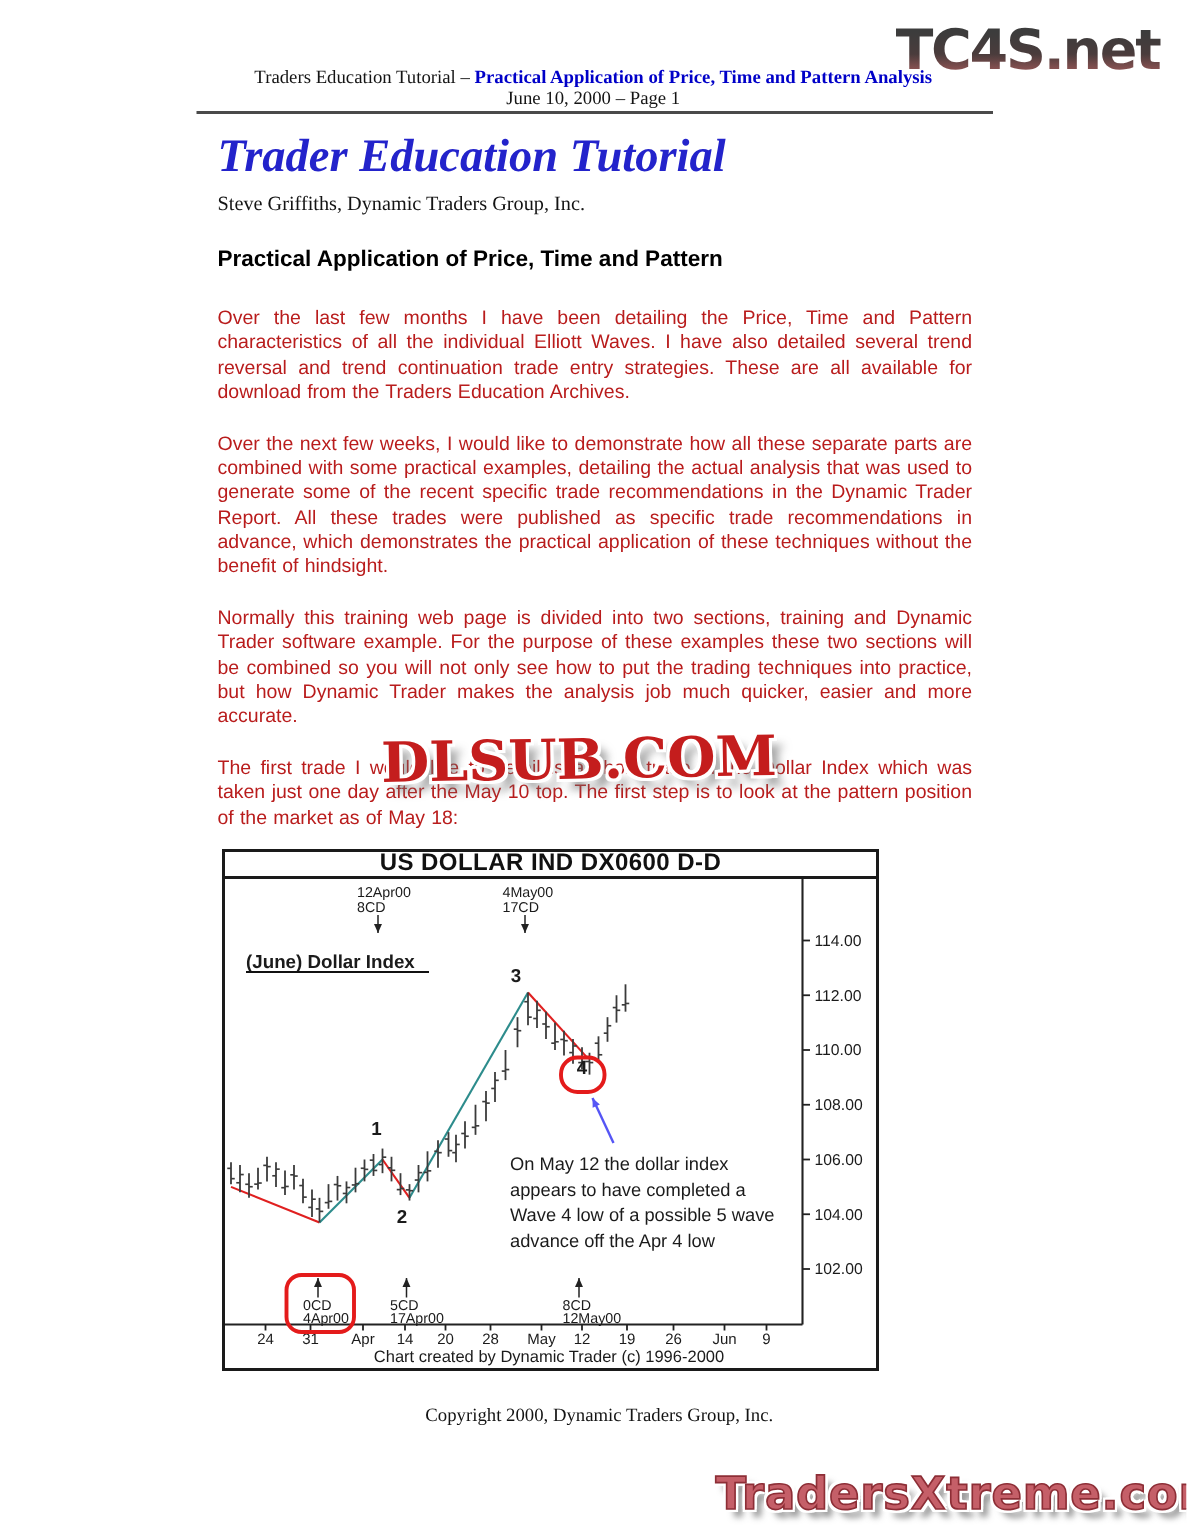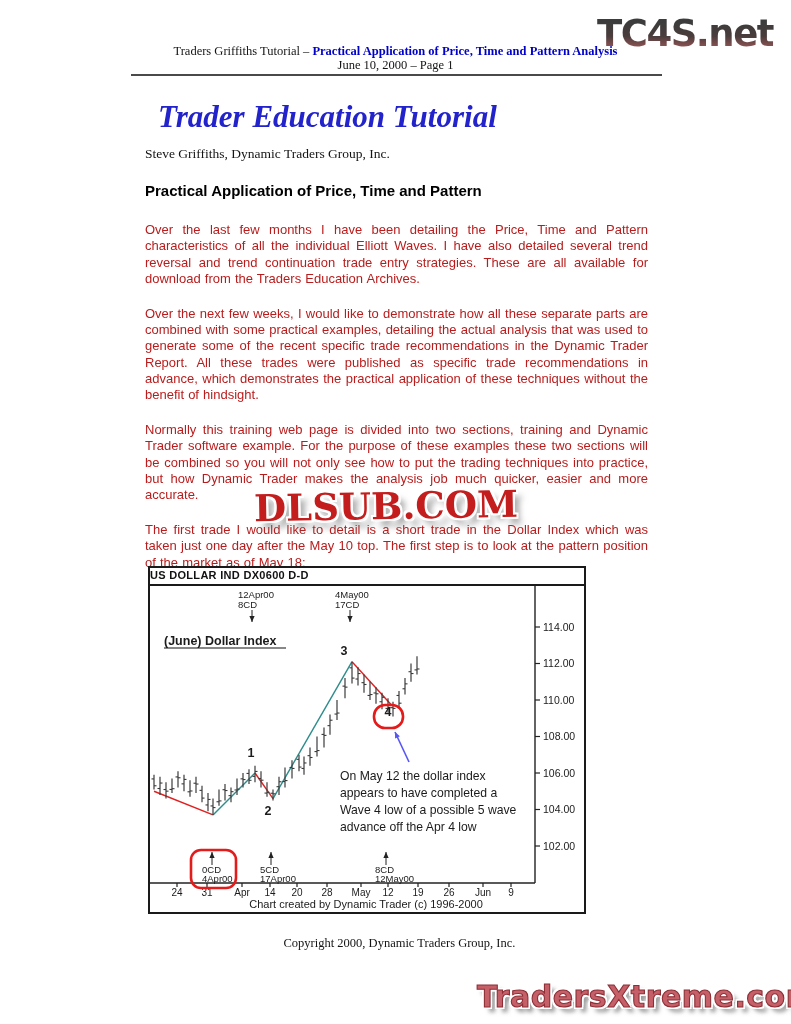--- a/index.html
+++ b/index.html
@@ -26,48 +26,48 @@
                      5px 5px 4px rgba(120,120,120,.8);}
 
   
   .doc-header{position:absolute;top:44px;left:0;width:791px;text-align:center;
               font-family:"Liberation Serif",serif;font-size:12.5px;line-height:14px;color:#141414;}
   .doc-header .em{color:#0000c8;font-weight:bold;}
   .rule{position:absolute;top:74px;left:131px;width:531px;border-top:2.5px solid #4a4a4a;}
 
   
   .article{position:absolute;left:145px;top:88px;width:503px;}
-  .article h1{margin:13px;font-family:"Liberation Serif",serif;font-style:italic;font-weight:bold;
+  .article h1{margin:0;font-family:"Liberation Serif",serif;font-style:italic;font-weight:bold;
               font-size:31px;line-height:32px;color:#2323cb;}
   .byline{margin-top:8px;font-family:"Liberation Serif",serif;font-size:13.5px;line-height:15px;color:#141414;}
   .article h2{margin:22px 0 23px 0;font-size:15px;line-height:16px;font-weight:bold;color:#000000;}
   .article p{margin:0 0 18.5px 0;font-size:13px;line-height:16.3px;text-align:justify;
              word-spacing:0.5px;color:#b91c1c;}
 
   
   .chart{position:absolute;left:148px;top:566px;width:434px;height:344px;
          border:2px solid #1a1a1a;background:#fff;}
-  .chart-title{height:16px;border-bottom:2px solid #1a1a1a;text-align:left;
-               font-size:11px;font-weight:bold;letter-spacing:.3px;line-height:15px;color:#111;}
+  .chart-title{height:16px;border-bottom:2px solid #1a1a1a;text-align:center;
+               font-size:16px;font-weight:bold;letter-spacing:.3px;line-height:15px;color:#111;}
   .chart svg{display:block;}
   .chart text{font-family:"Liberation Sans",sans-serif;fill:#1b1b1b;}
 
   
   .copyright{position:absolute;top:936px;left:4px;width:791px;text-align:center;
              font-family:"Liberation Serif",serif;font-size:12.5px;color:#141414;}
 </style>
 </head>
 <body>
 
 <div class="page">
 
   <div class="tc4s">TC4S.net</div>
 
   <div class="doc-header">
-    <div><span>Traders Griffiths Tutorial – </span><span class="em">Practical Application of Price, Time and Pattern Analysis</span></div>
+    <div><span>Traders Education Tutorial – </span><span class="em">Practical Application of Price, Time and Pattern Analysis</span></div>
     <div>June 10, 2000 – Page 1</div>
   </div>
   <div class="rule"></div>
 
   <div class="article">
     <h1>Trader Education Tutorial</h1>
     <div class="byline">Steve Griffiths, Dynamic Traders Group, Inc.</div>
     <h2>Practical Application of Price, Time and Pattern</h2>
     <p>Over the last few months I have been detailing the Price, Time and Pattern characteristics of all the individual Elliott Waves. I have also detailed several trend reversal and trend continuation trade entry strategies. These are all available for download from the Traders Education Archives.</p>
     <p>Over the next few weeks, I would like to demonstrate how all these separate parts are combined with some practical examples, detailing the actual analysis that was used to generate some of the recent specific trade recommendations in the Dynamic Trader Report. All these trades were published as specific trade recommendations in advance, which demonstrates the practical application of these techniques without the benefit of hindsight.</p>

